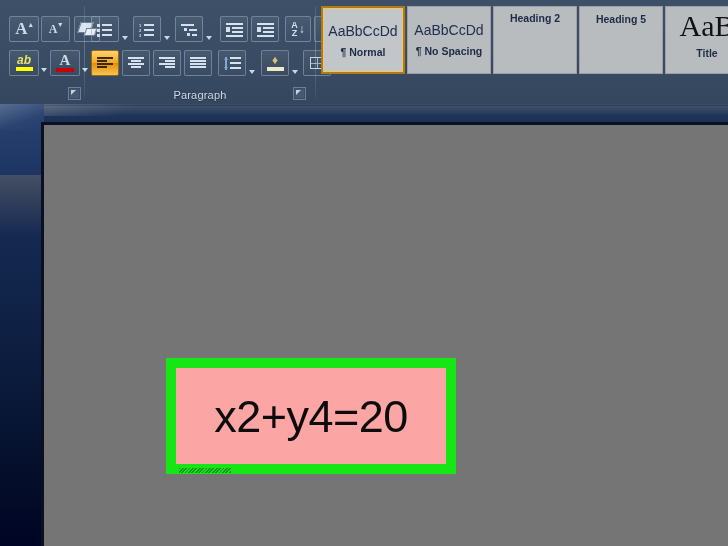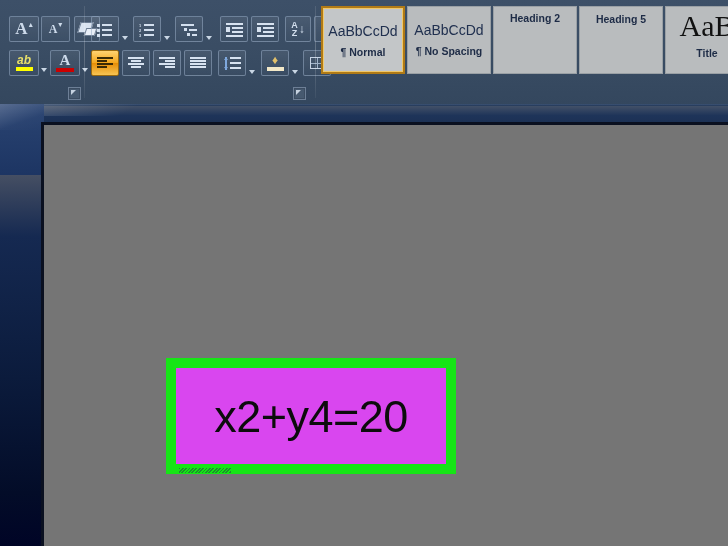--- a/index.html
+++ b/index.html
@@ -106,21 +106,21 @@
     position:absolute;left:41px;top:122px;width:687px;height:424px;
     background:#0a1020;
   }
   #doc{
     position:absolute;left:44px;top:125px;width:684px;height:421px;
     background:#757575;
   }
   
   #textbox{
     position:absolute;left:122px;top:233px;width:290px;height:116px;
-    background:#d946ef;
+    background:#fca5a5;
     border:10px solid #16e516;
     box-sizing:border-box;
   }
   #textbox .inner{
     position:absolute;left:0;top:0;right:0;bottom:0;
     display:flex;align-items:center;justify-content:center;
   }
   #eq{
     font-family:"Liberation Sans",sans-serif;
     font-size:45px;color:#0c0c0c;letter-spacing:-.5px;
@@ -290,20 +290,21 @@
     <div style="position:absolute;left:206px;top:60px;"><span class="caret"></span></div>
 
     <div class="btn" style="left:217px;top:50px;width:28px;height:26px;">
       <span style="display:block;width:14px;height:12px;border:1px solid #c6d3e3;box-sizing:border-box;background:
         linear-gradient(#9fb2c8,#9fb2c8) center/100% 1px no-repeat,
         linear-gradient(#9fb2c8,#9fb2c8) center/1px 100% no-repeat;"></span>
     </div>
     <div style="position:absolute;left:248px;top:60px;"><span class="caret"></span></div>
 
     <div class="launcher" style="right:8px;"></div>
+    <div class="grp-label">Paragraph</div>
   </div>
 
   <div class="grp-sep" style="left:315px;"></div>
 
   <div id="styles">
     <div class="style-tile sel" style="left:3px;">
       <span class="style-sample" style="font-size:14px;">AaBbCcDd</span>
       <span class="style-name">¶ Normal</span>
     </div>
     <div class="style-tile" style="left:89px;">

